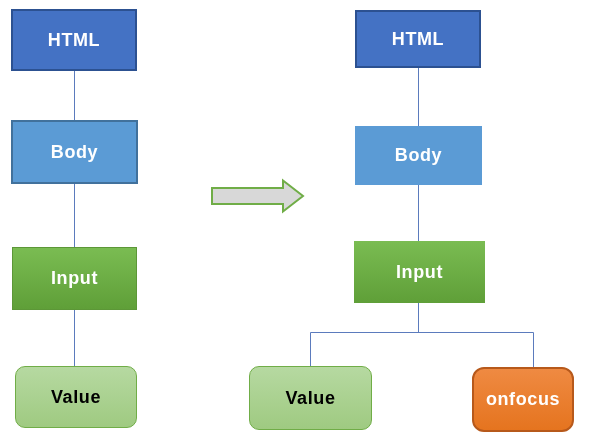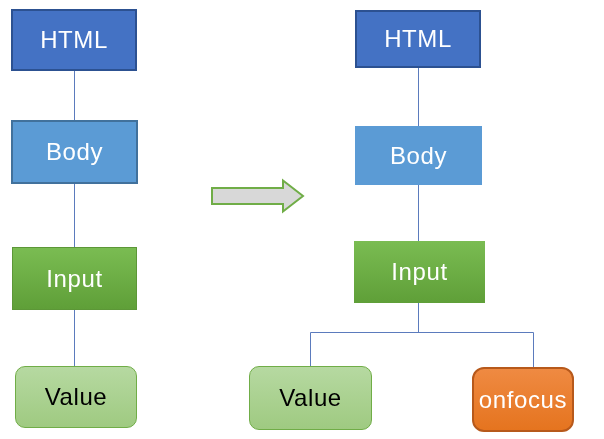--- a/index.html
+++ b/index.html
@@ -4,21 +4,21 @@
 <style>
   html,body { margin:0; padding:0; background:#ffffff; }
   .canvas {
     position:relative; width:604px; height:439px; background:#ffffff;
     font-family:"Liberation Sans", sans-serif; overflow:hidden;
   }
   .overlay { position:absolute; left:0; top:0; width:604px; height:439px; }
   .node {
     position:absolute; box-sizing:border-box;
     display:flex; align-items:center; justify-content:center;
-    font-size:24px; font-weight:400; letter-spacing:0.6px; color:#ffffff;
+    font-size:18px; font-weight:700; letter-spacing:0.6px; color:#ffffff;
   }
   
   .l-html  { left:11px;  top:9px;   width:126px; height:62px; background:#4472c4; border:2px solid #2c5191; }
   .l-body  { left:11px;  top:120px; width:127px; height:64px; background:#5b9bd5; border:2px solid #41719c; }
   .l-input { left:12px;  top:247px; width:125px; height:63px;
              background:linear-gradient(180deg,#7abc52,#5f9f38); border:1px solid #5c9737; }
   .l-value { left:15px;  top:366px; width:122px; height:62px; color:#000000;
              background:linear-gradient(180deg,#b6d9a1,#9fca81); border:1.5px solid #70ad47; border-radius:10px; }
   
   .r-html  { left:355px; top:10px;  width:126px; height:58px; background:#4472c4; border:2px solid #2c5191; }

